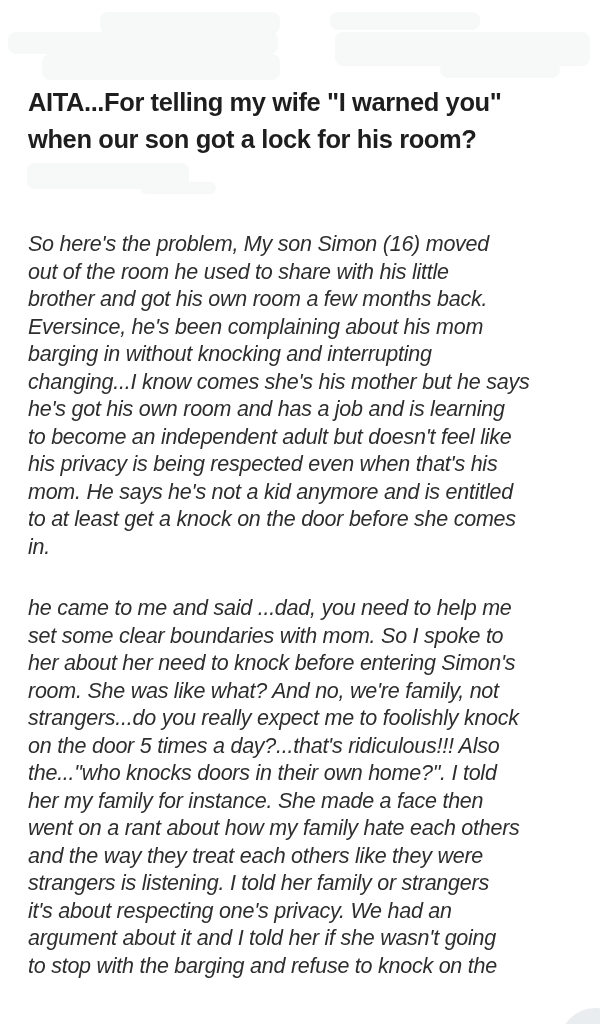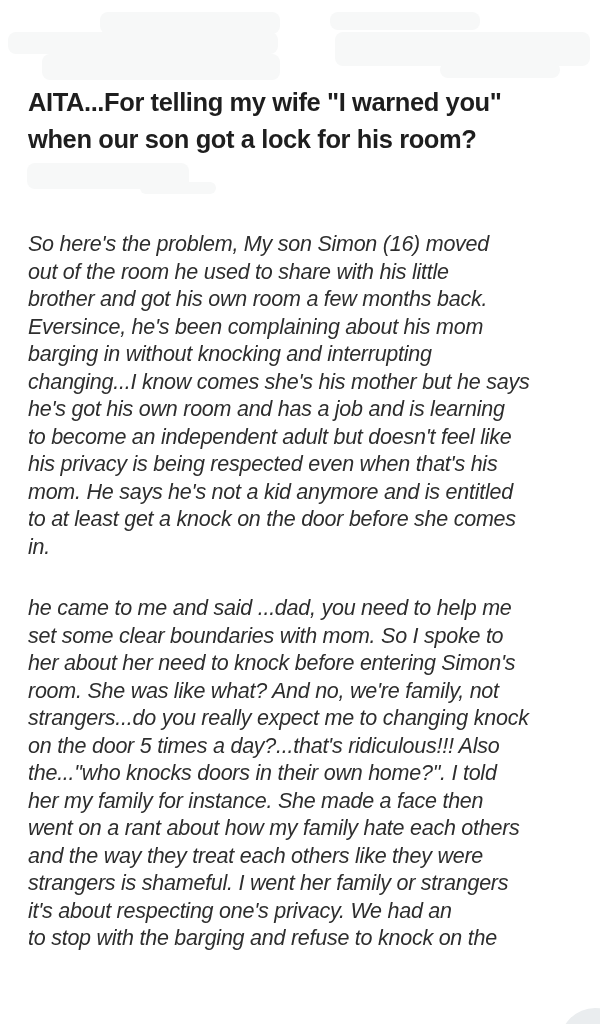--- a/index.html
+++ b/index.html
@@ -83,27 +83,28 @@
         <div class="line">his privacy is being respected even when that's his</div>
         <div class="line">mom. He says he's not a kid anymore and is entitled</div>
         <div class="line">to at least get a knock on the door before she comes</div>
         <div class="line">in.</div>
       </div>
       <div class="paragraph">
         <div class="line">he came to me and said ...dad, you need to help me</div>
         <div class="line">set some clear boundaries with mom. So I spoke to</div>
         <div class="line">her about her need to knock before entering Simon's</div>
         <div class="line">room. She was like what? And no, we're family, not</div>
-        <div class="line">strangers...do you really expect me to changing knock</div>
+        <div class="line">strangers...do you really expect me to foolishly knock</div>
         <div class="line">on the door 5 times a day?...that's ridiculous!!! Also</div>
         <div class="line">the..."who knocks doors in their own home?". I told</div>
         <div class="line">her my family for instance. She made a face then</div>
         <div class="line">went on a rant about how my family hate each others</div>
         <div class="line">and the way they treat each others like they were</div>
-        <div class="line">strangers is shameful. I went her family or strangers</div>
+        <div class="line">strangers is listening. I told her family or strangers</div>
         <div class="line">it's about respecting one's privacy. We had an</div>
+        <div class="line">argument about it and I told her if she wasn't going</div>
         <div class="line">to stop with the barging and refuse to knock on the</div>
       </div>
     </div>
 
   <div class="floating-bubble"></div>
 
 </div>
 
 </body></html>

